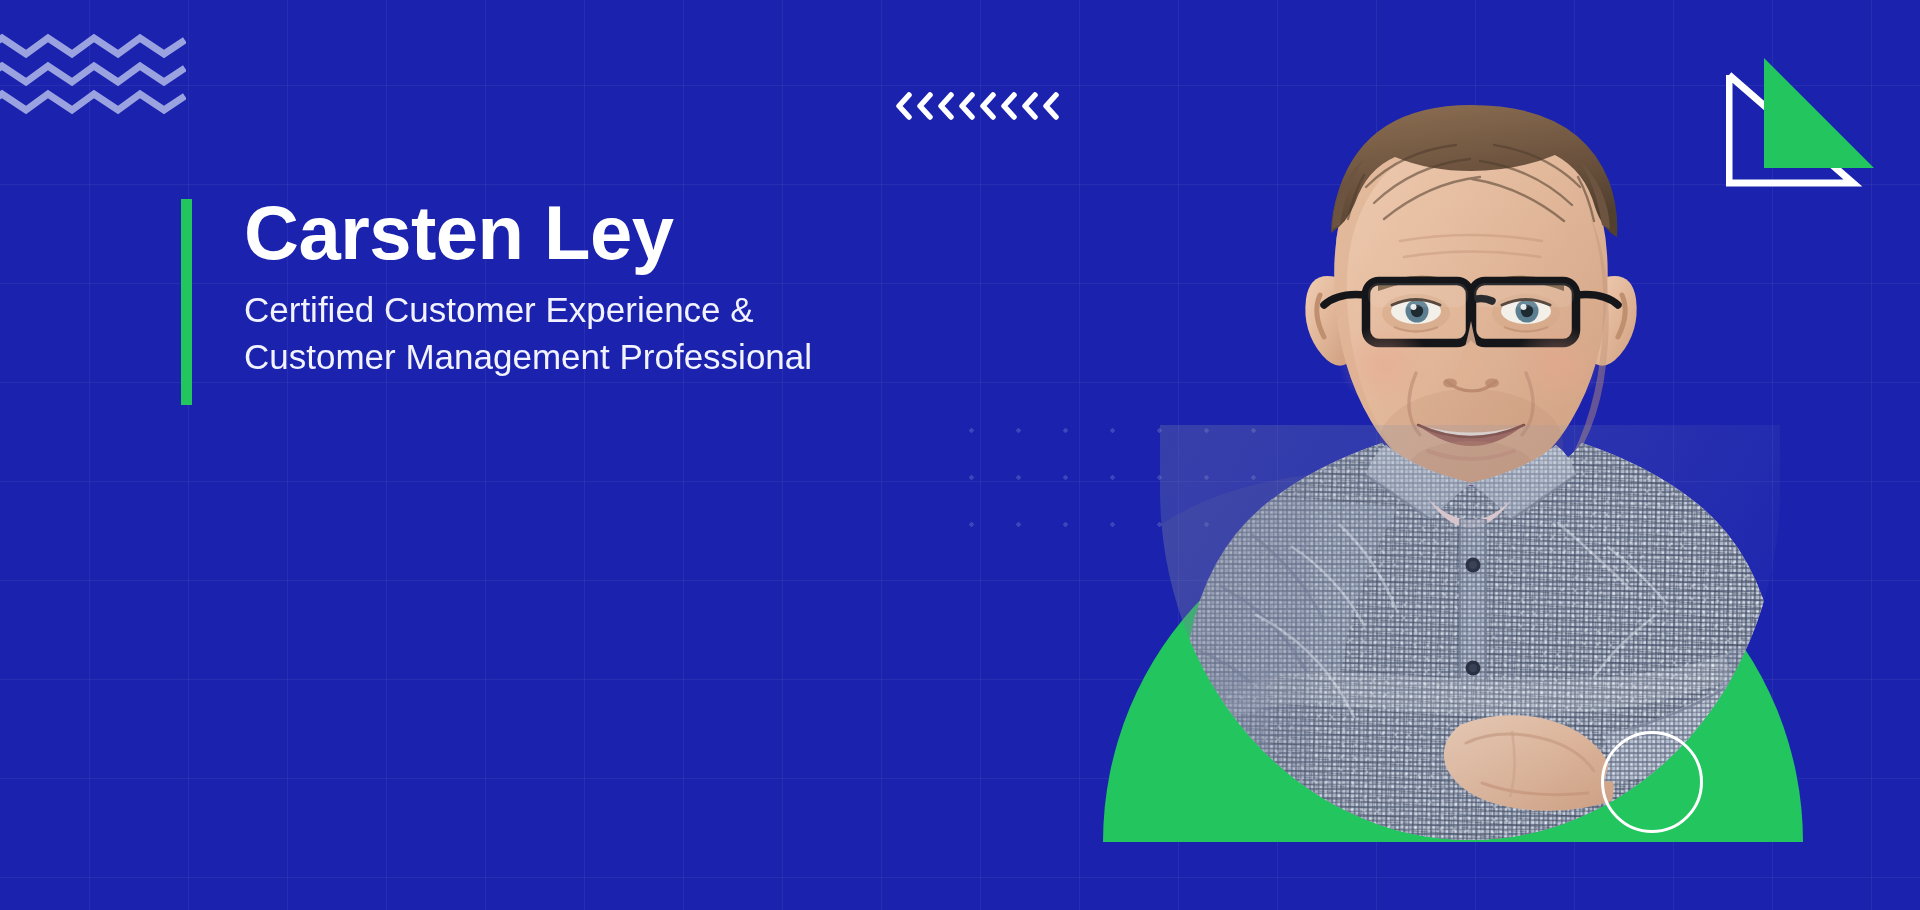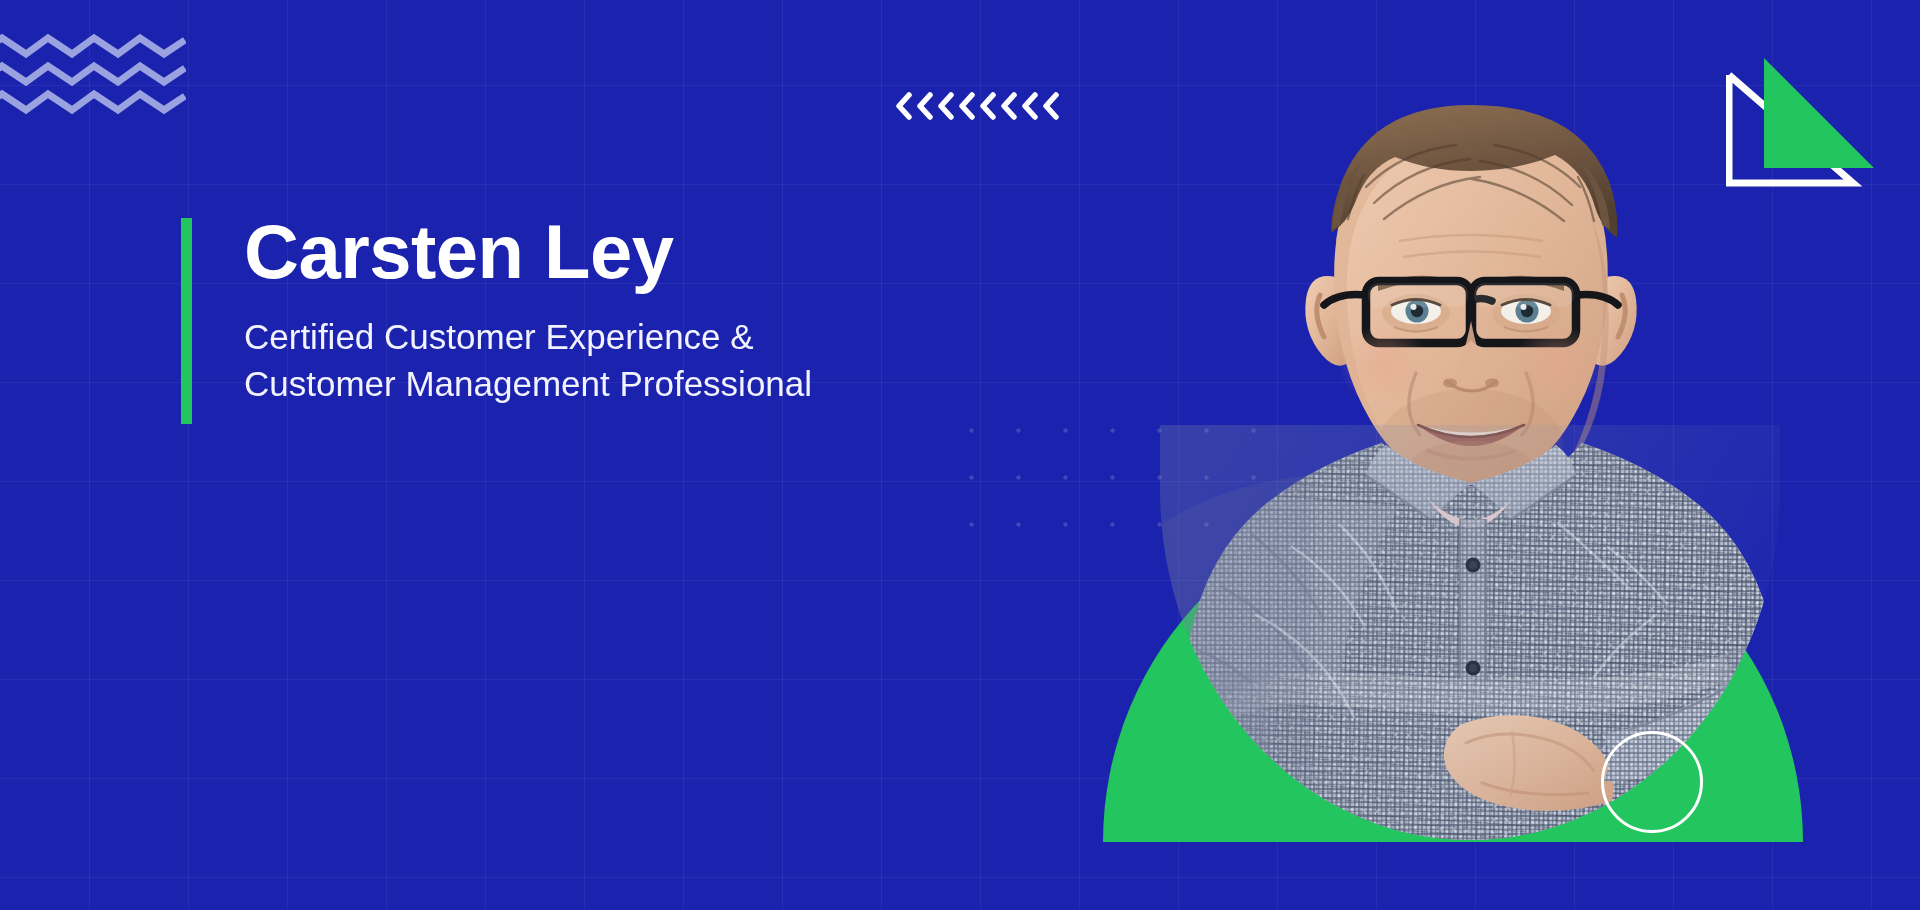--- a/index.html
+++ b/index.html
@@ -87,21 +87,21 @@
     position:absolute;
     left:1601px; top:731px;
     width:102px; height:102px;
     border:3.5px solid #ffffff;
     border-radius:50%;
   }
 
   
   .text-block {
     position:absolute;
-    left:137px; top:218px;
+    left:137px; top:199px;
     display:flex;
     align-items:stretch;
     padding-left:44px;
   }
   .accent-bar {
     width:11px;
     min-height:206px;
     background:#22c55e;
     flex:0 0 auto;
   }
@@ -114,21 +114,21 @@
   .name {
     font-size:76px;
     font-weight:bold;
     color:#ffffff;
     letter-spacing:-0.5px;
     line-height:1.0;
     margin-top:-4px;
     white-space:nowrap;
   }
   .subtitle {
-    margin-top:24px;
+    margin-top:16px;
     font-size:35px;
     font-weight:400;
     color:#f2f3ff;
     line-height:1.33;
     white-space:nowrap;
   }
   .subtitle-line { display:block; }
 </style>
 </head>
 <body>

